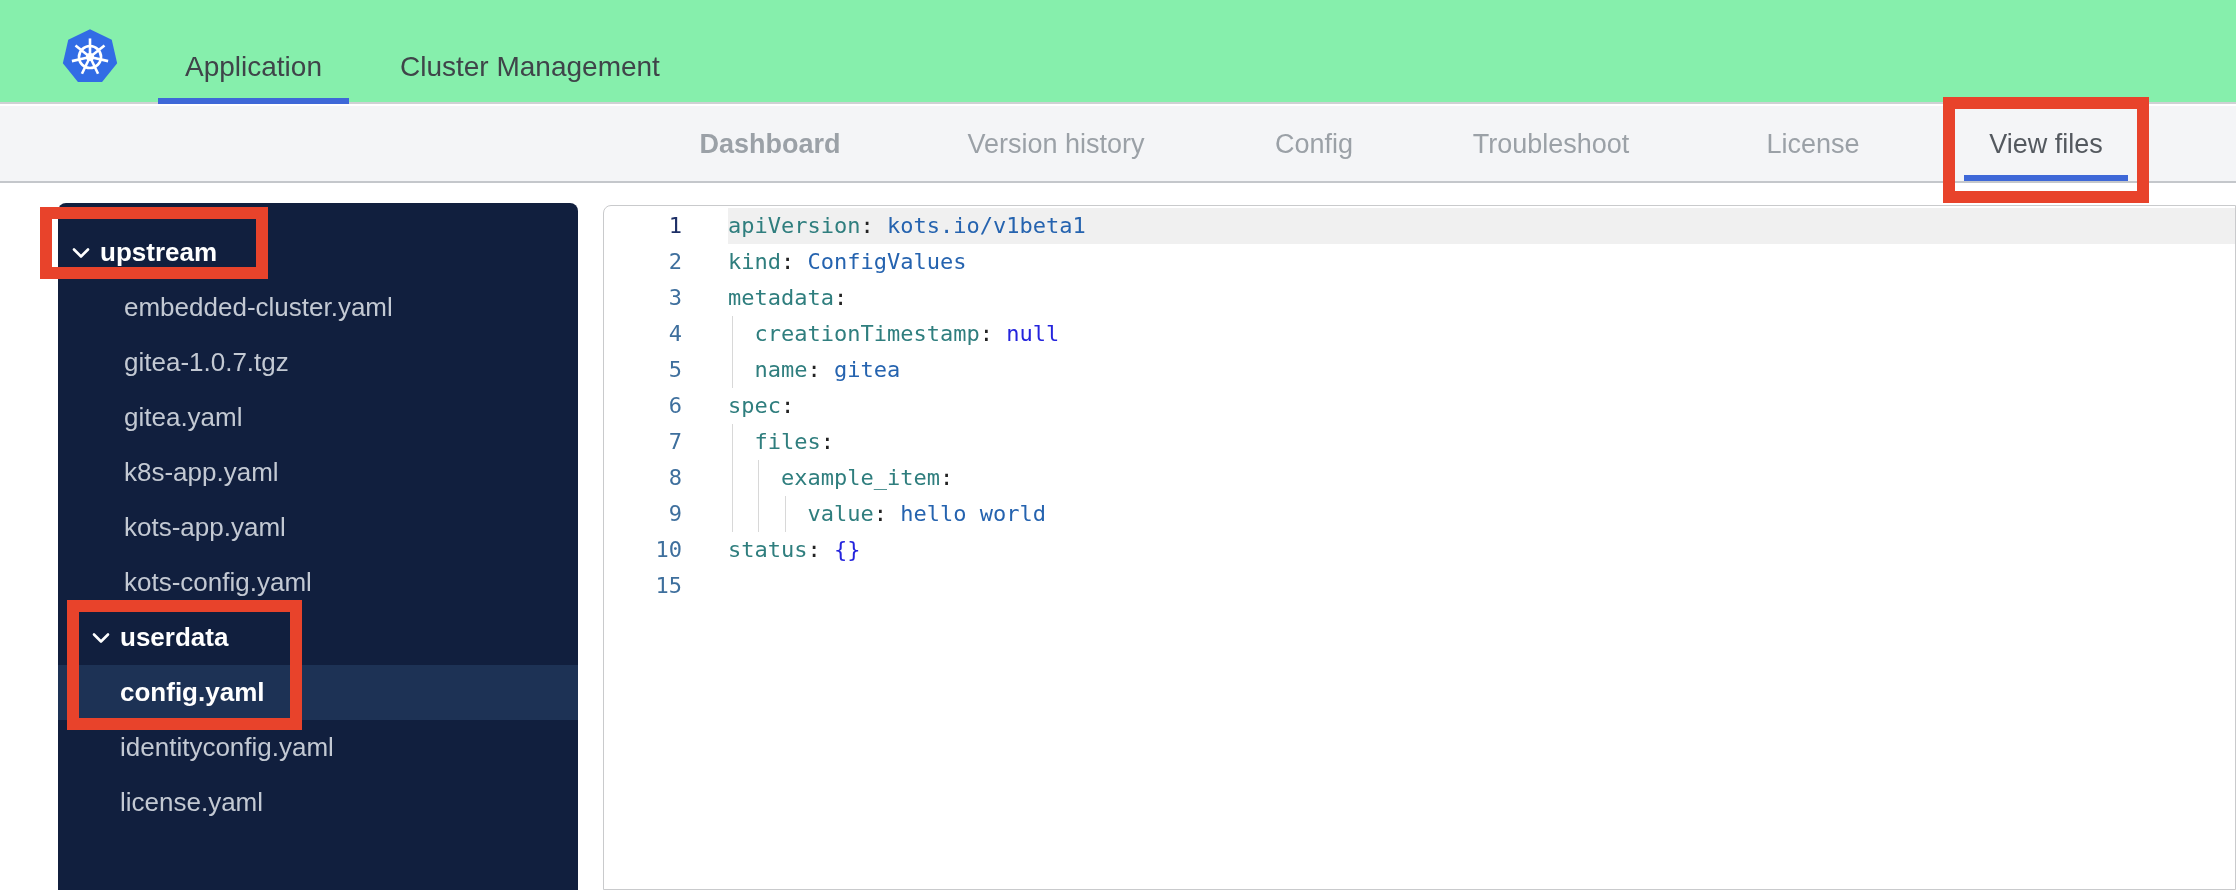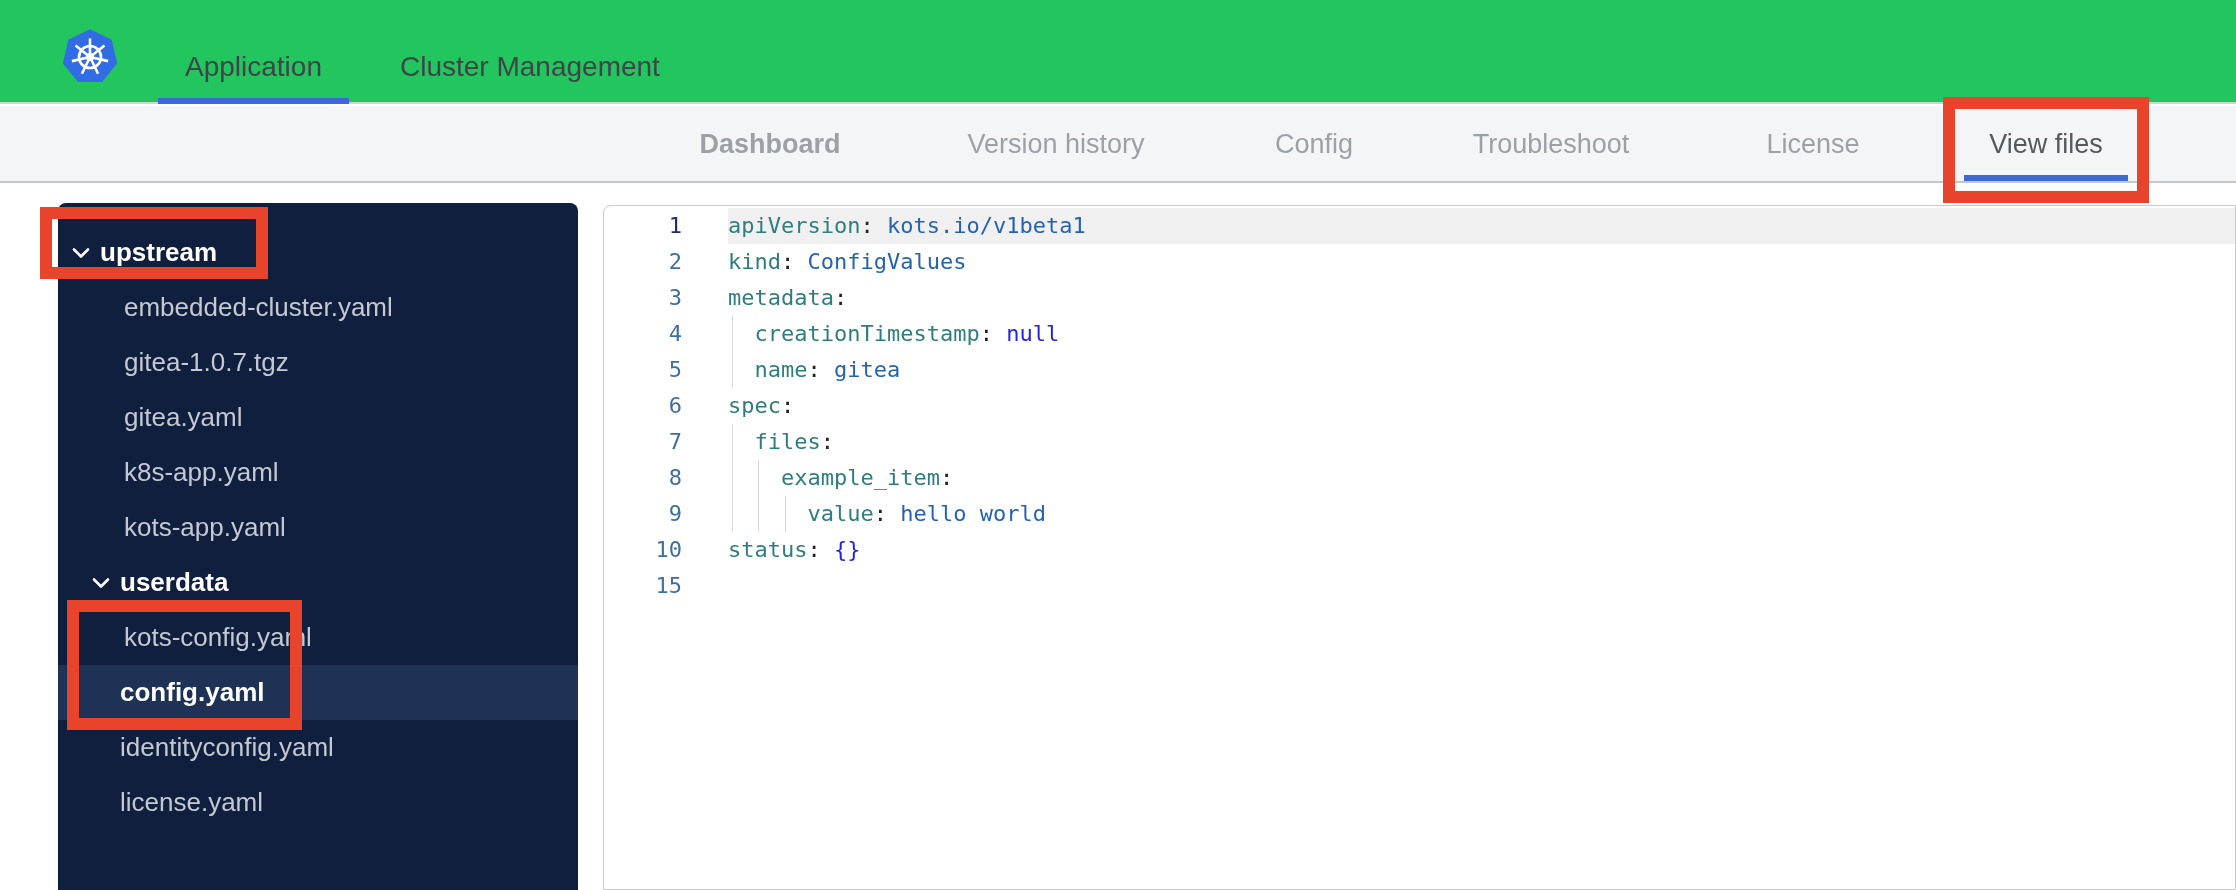--- a/index.html
+++ b/index.html
@@ -21,21 +21,21 @@
   }
   html,body{margin:0;padding:0;background:#ffffff;}
   .screen{
     position:relative;width:2236px;height:890px;overflow:hidden;
     font-family:"Liberation Sans",sans-serif;background:#ffffff;
   }
 
   
   .topbar{
     position:absolute;left:0;top:0;width:2236px;height:104px;
-    background:#22c55e;border-bottom:2px solid #cfd1d4;box-sizing:border-box;
+    background:#86efac;border-bottom:2px solid #cfd1d4;box-sizing:border-box;
   }
   .logo{position:absolute;left:58px;top:28px;width:64px;height:58px;}
   .top-tabs{
     position:absolute;left:158px;top:0;height:104px;
     display:flex;align-items:flex-end;gap:24px;
   }
   .toptab{
     font-size:28px;color:var(--topbar-text);
     padding:0 27px 15px 27px;border-bottom:6px solid transparent;
     white-space:nowrap;cursor:pointer;
@@ -163,29 +163,29 @@
       </div>
       <div class="tree-row file lvl1">
         <span>gitea.yaml</span>
       </div>
       <div class="tree-row file lvl1">
         <span>k8s-app.yaml</span>
       </div>
       <div class="tree-row file lvl1">
         <span>kots-app.yaml</span>
       </div>
+      <div class="tree-row file lvl1">
+        <span>kots-config.yaml</span>
+      </div>
       <div class="tree-row folder lvl2">
   <svg class="chev" viewBox="0 0 18 12">
     <polyline points="2,2.5 9,9.5 16,2.5" fill="none" stroke="#ffffff" stroke-width="2.6" stroke-linecap="round" stroke-linejoin="round"></polyline>
   </svg>
 <span>userdata</span>
       </div>
-      <div class="tree-row file lvl1">
-        <span>kots-config.yaml</span>
-      </div>
       <div class="tree-row file lvl2 selected">
         <span>config.yaml</span>
       </div>
       <div class="tree-row file lvl2">
         <span>identityconfig.yaml</span>
       </div>
       <div class="tree-row file lvl2">
         <span>license.yaml</span>
       </div>
     </aside>

